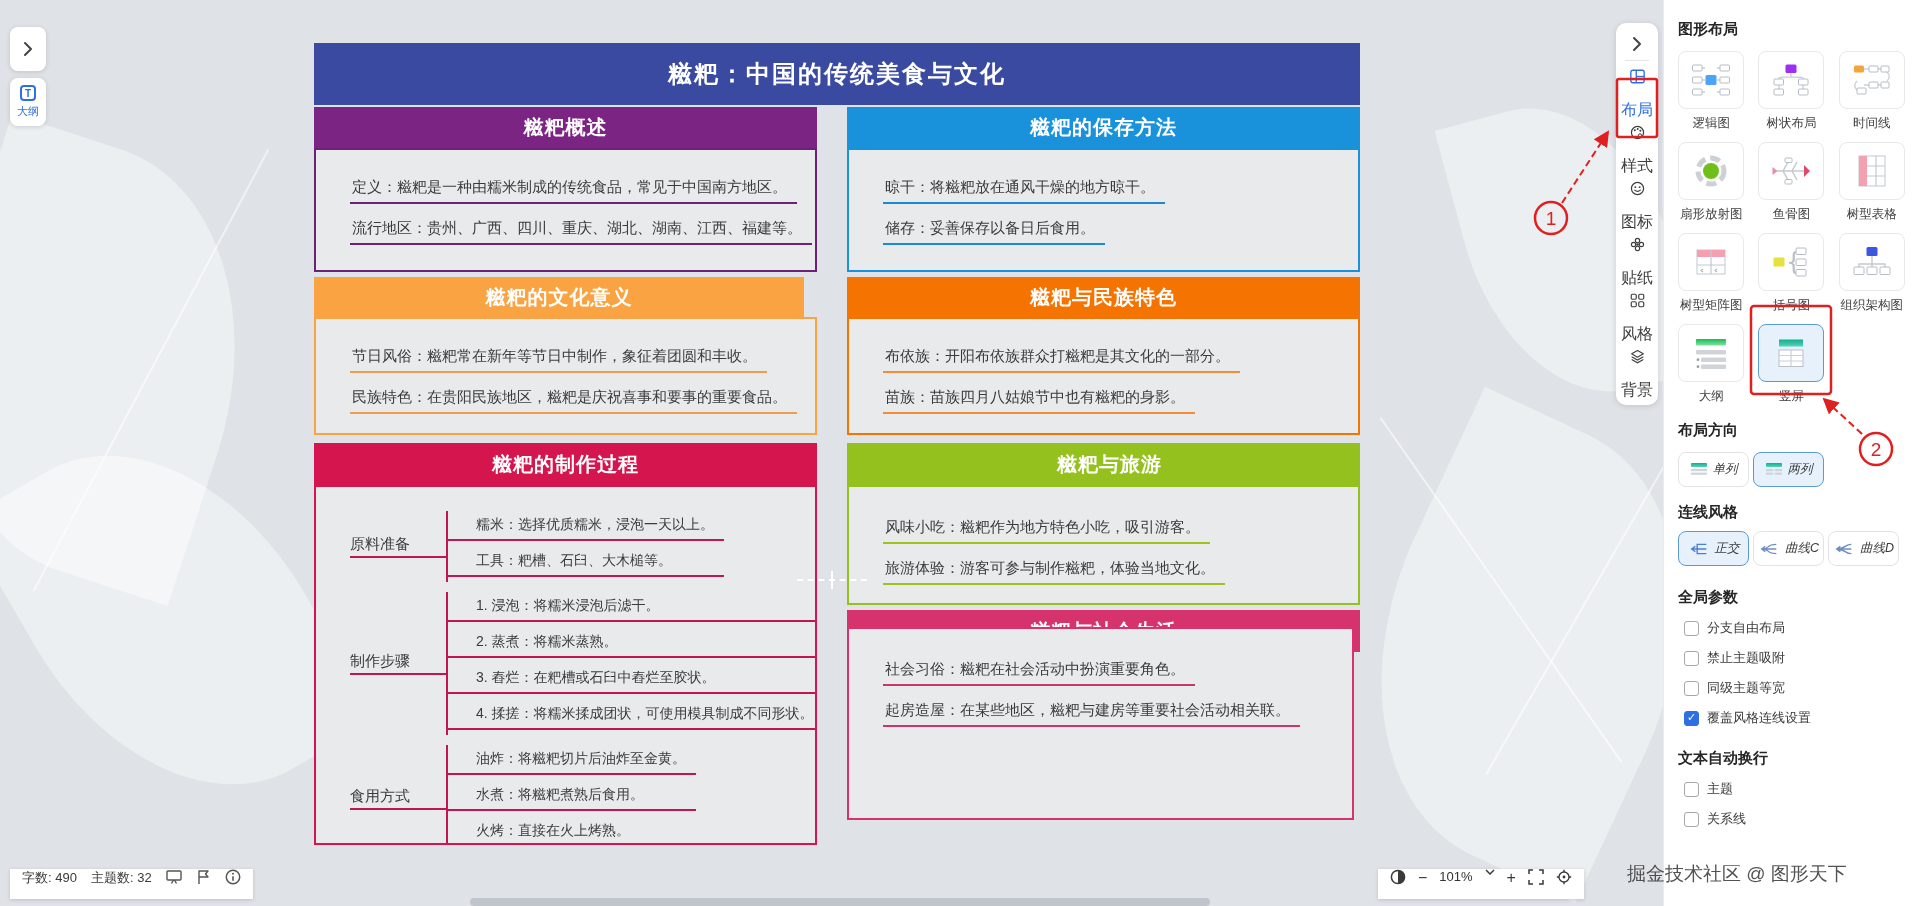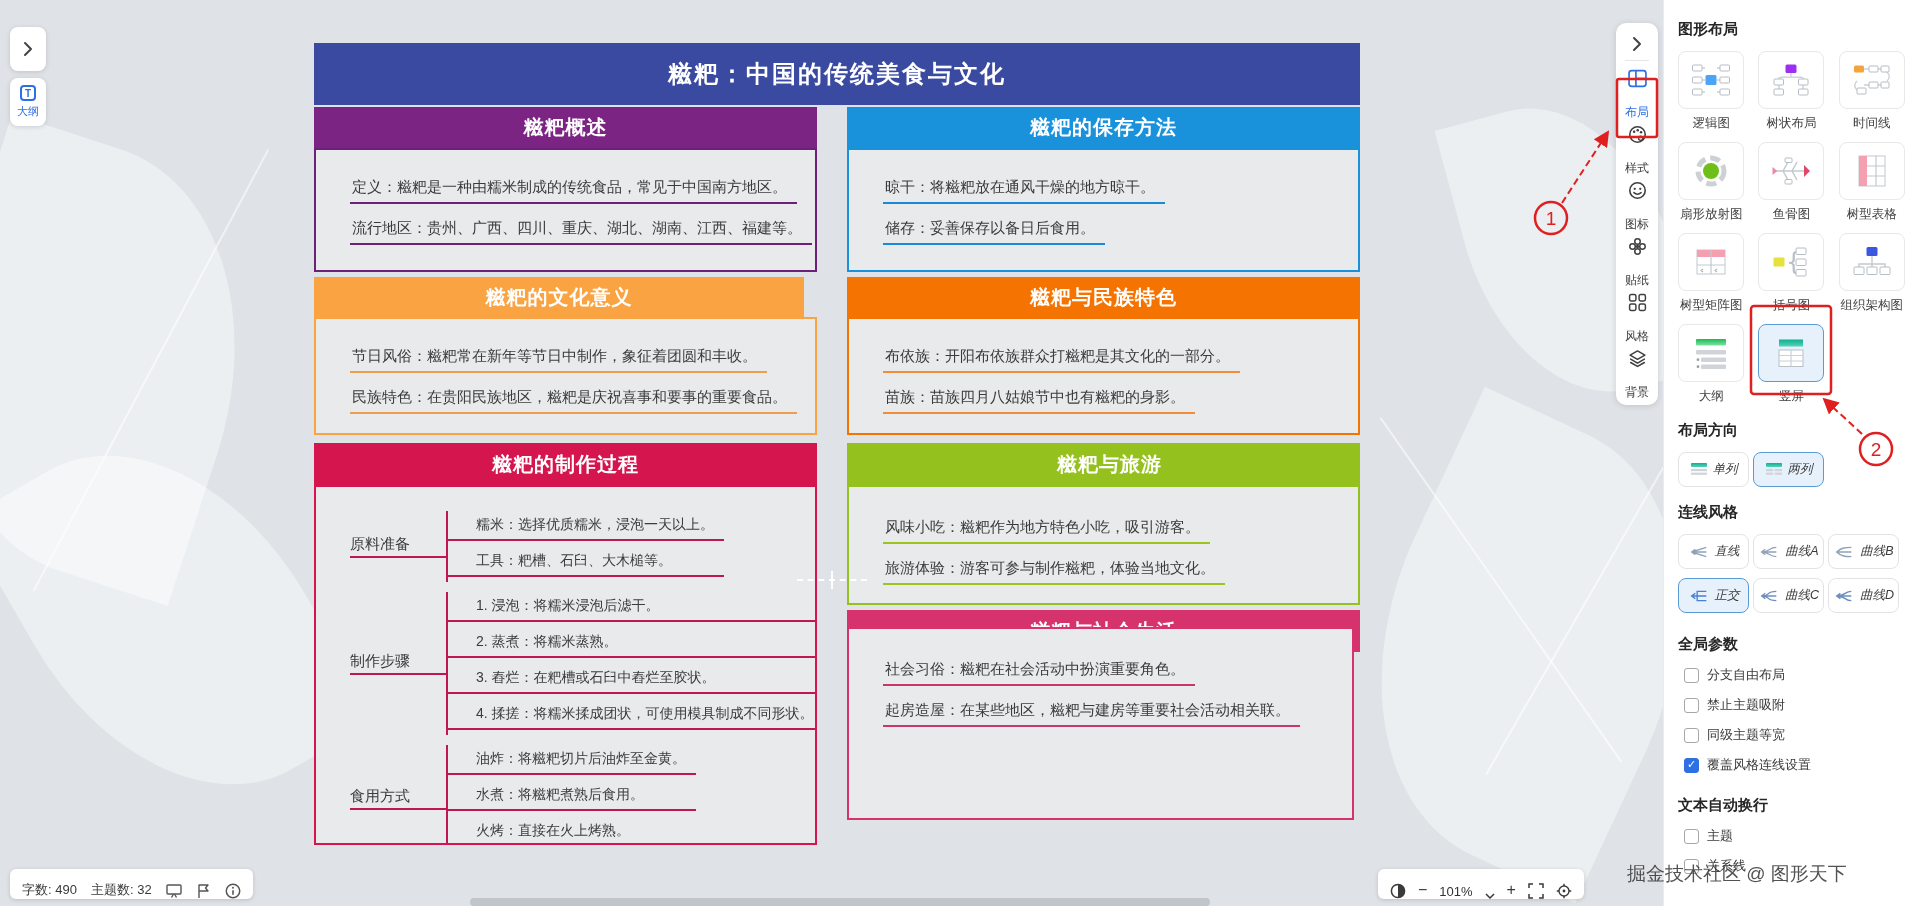--- a/index.html
+++ b/index.html
@@ -53,21 +53,21 @@
   .outline-ico{ width:16px; height:16px; border:2px solid #2f6fe4; border-radius:4px;
     color:#2f6fe4; font-size:10px; font-weight:bold; display:flex; align-items:center; justify-content:center; }
   .outline-lbl{ color:#2f6fe4; font-size:11px; }
   
   #side-toolbar{ position:absolute; left:1616px; top:23px; width:42px; height:382px;
     background:#fff; border-radius:10px; box-shadow:0 1px 6px rgba(0,0,0,.14);
     display:flex; flex-direction:column; align-items:center; padding-top:8px; }
   .tb-chevron{ height:38px; display:flex; align-items:center; justify-content:center; width:100%; cursor:pointer;}
   .tb-divider{ width:24px; height:1px; background:#e6e6e6; margin:4px 0 8px; }
   .tool-item{ height:52px; margin-bottom:4px; display:flex; flex-direction:column;
-    align-items:center; justify-content:center; gap:16px; color:#3f3f3f; font-size:12px;
+    align-items:center; justify-content:center; gap:16px; color:#3f3f3f; font-size:16px;
     width:100%; cursor:pointer; }
   .tool-item.active{ color:#2f6fe4; }
   
   #layout-panel{ position:absolute; left:1663px; top:0; width:256px; height:906px;
     background:#fff; border-left:1px solid #ebebeb; padding:20px 14px; }
   .panel-heading{ font-size:15px; font-weight:bold; color:#262626; }
   .layout-grid{ display:grid; grid-template-columns:repeat(3,1fr); column-gap:14px;
     row-gap:10px; margin-top:12px; }
   .layout-card{ display:flex; flex-direction:column; align-items:center; cursor:pointer; }
   .card-box{ width:66px; height:58px; background:#fff; border:1px solid #e8e8e8;
@@ -79,22 +79,22 @@
   .opt-btn{ width:71px; height:35px; background:#fff; border:1px solid #e3e3e3; border-radius:8px;
     display:flex; align-items:center; justify-content:center; gap:5px; font-size:12.5px;
     color:#3a3a3a; cursor:pointer; white-space:nowrap; }
   .opt-btn.selected{ background:#e7f1fc; border-color:#5b9bd5; }
   .chk-row{ display:flex; align-items:center; gap:8px; margin:12px 0 0 6px;
     font-size:13px; color:#3a3a3a; cursor:pointer; }
   .chk{ width:15px; height:15px; border:1.5px solid #a8a8a8; border-radius:3px; background:#fff; flex:0 0 15px; }
   .chk.checked{ background:#2f6fe4; border-color:#2f6fe4; position:relative; }
   .chk.checked::after{ content:"✓"; position:absolute; left:2px; top:-1px; color:#fff; font-size:11px; }
   
-  .pill{ position:absolute; top:869px; height:30px; background:#fff; border-radius:6px;
-    box-shadow:0 1px 4px rgba(0,0,0,.16); display:flex; align-items:flex-end; }
+  .pill{ position:absolute; top:869px; height:30px; background:#fff; border-radius:0;
+    box-shadow:0 1px 4px rgba(0,0,0,.16); display:flex; align-items:flex-start; }
   #status-bar{ left:10px; gap:14px; padding:0 12px; font-size:13px; }
   #zoom-bar{ left:1378px; gap:12px; padding:0 12px; font-size:13px; color:#333; }
   .zbtn{ cursor:pointer; display:flex; align-items:center; font-size:16px; color:#3a3a3a; }
   #watermark{ position:absolute; left:1627px; top:861px; font-size:19px;
     color:rgba(52,52,52,.85); z-index:55; white-space:nowrap; }
   #h-scrollbar{ position:absolute; left:470px; top:898px; width:740px; height:8px;
     background:rgba(160,168,176,.5); border-radius:4px; cursor:pointer; }
   #annotation-layer{ position:absolute; left:0; top:0; z-index:60; pointer-events:none; }
 </style>
 </head>
@@ -442,40 +442,20 @@
         <rect x="1" y="7" width="7.3" height="2.2" fill="#cfd4d9"></rect>
           <rect x="9.7" y="7" width="7.3" height="2.2" fill="#cfd4d9"></rect>
         <rect x="1" y="10.6" width="7.3" height="2.2" fill="#cfd4d9"></rect>
           <rect x="9.7" y="10.6" width="7.3" height="2.2" fill="#cfd4d9"></rect>
       </svg>
       <span>两列</span>
     </div>
   </div>
 
   <div class="panel-heading sub-title">连线风格</div>
-  <div class="btn-row">
-    <div class="opt-btn">
-      <svg width="22" height="14" viewBox="0 0 24 14">
-        <path d="M8 4 L4 7 L8 10 M4 7 L20 2 M4 7 H20 M4 7 L20 12" stroke="#8fa3b8" stroke-width="1.5" fill="none"></path>
-      </svg>
-      <span>直线</span>
-    </div>
-    <div class="opt-btn">
-      <svg width="22" height="14" viewBox="0 0 24 14">
-        <path d="M8 4 L4 7 L8 10 M4 7 C12 7 12 2 20 2 M4 7 H20 M4 7 C12 7 12 12 20 12" stroke="#8fa3b8" stroke-width="1.5" fill="none"></path>
-      </svg>
-      <span>曲线A</span>
-    </div>
-    <div class="opt-btn">
-      <svg width="22" height="14" viewBox="0 0 24 14">
-        <path d="M8 4 L4 7 L8 10 M4 7 C9 2 14 2 20 2 M4 7 H20 M4 7 C9 12 14 12 20 12" stroke="#8fa3b8" stroke-width="1.5" fill="none"></path>
-      </svg>
-      <span>曲线B</span>
-    </div>
-  </div>
   <div class="btn-row" style="margin-top:9px;">
     <div class="opt-btn selected">
       <svg width="22" height="14" viewBox="0 0 24 14">
         <path d="M8 4 L4 7 L8 10 M4 7 H10 V2 H20 M4 7 H20 M4 7 H10 V12 H20" stroke="#4a7fd4" stroke-width="1.5" fill="none"></path>
       </svg>
       <span>正交</span>
     </div>
     <div class="opt-btn">
       <svg width="22" height="14" viewBox="0 0 24 14">
         <path d="M8 4 L4 7 L8 10 M4 7 C14 7 8 2 20 2 M4 7 H20 M4 7 C14 7 8 12 20 12" stroke="#6f8ec0" stroke-width="1.5" fill="none"></path>

